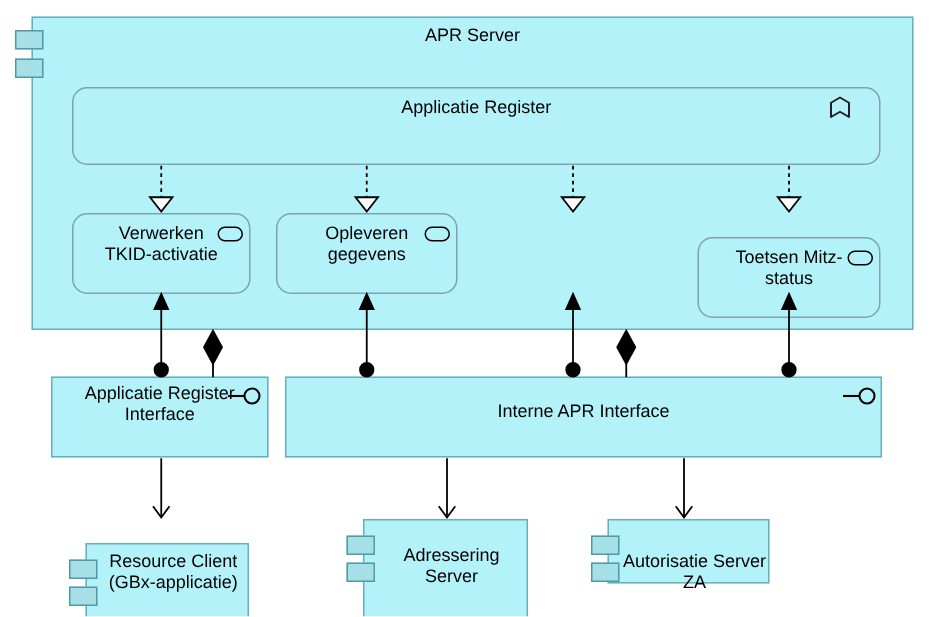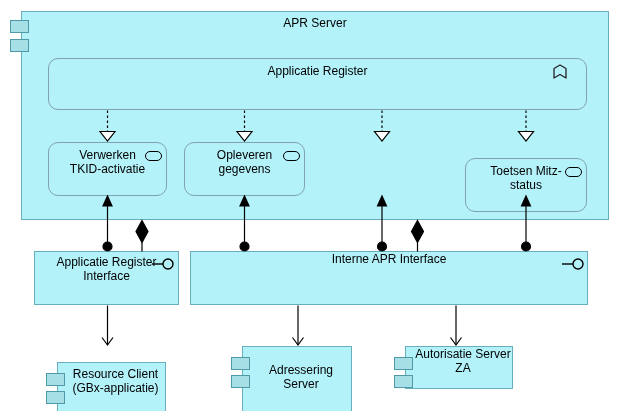--- a/index.html
+++ b/index.html
@@ -73,21 +73,21 @@
     <div>Applicatie Register</div>
     <div>Interface</div>
     <span class="icon-abs" style="top:6px; right:4px;">
       <svg width="22" height="12" viewBox="0 0 22 12">
         <line x1="0" y1="6" x2="11" y2="6" stroke="#000" stroke-width="1.4"></line>
         <circle cx="16" cy="6" r="5" fill="none" stroke="#000" stroke-width="1.4"></circle>
       </svg>
     </span>
   </div>
 
-  <div class="node" style="left:190px; top:251px; width:398px; height:54px; padding-top:0;">
+  <div class="node" style="left:190px; top:251px; width:398px; height:54px; padding-top:15px;">
     <div>Interne APR Interface</div>
     <span class="icon-abs" style="top:6px; right:3px;">
       <svg width="22" height="12" viewBox="0 0 22 12">
         <line x1="0" y1="6" x2="11" y2="6" stroke="#000" stroke-width="1.4"></line>
         <circle cx="16" cy="6" r="5" fill="none" stroke="#000" stroke-width="1.4"></circle>
       </svg>
     </span>
   </div>
 
   <div class="node" style="left:57px; top:346px; width:109px; height:54px; padding-top:4px; padding-left:8px;margin-top:16px;">
@@ -97,21 +97,21 @@
     <span class="comp-rect" style="top:28px;"></span>
   </div>
 
   <div class="node" style="left:242px; top:346px; width:110px; height:70px; padding-top:16px; padding-left:8px;">
     <div>Adressering</div>
     <div>Server</div>
     <span class="comp-rect" style="top:10px;"></span>
     <span class="comp-rect" style="top:28px;"></span>
   </div>
 
-  <div class="node" style="left:405px; top:346px; width:108px; height:43px; padding-top:0; padding-left:8px;">
+  <div class="node" style="left:405px; top:346px; width:108px; height:43px; padding-top:20px; padding-left:8px;">
     <div>Autorisatie Server</div>
     <div>ZA</div>
     <span class="comp-rect" style="top:10px;"></span>
     <span class="comp-rect" style="top:28px;"></span>
   </div>
 
   <svg id="connectors" width="620" height="411" viewBox="0 0 620 411">
 
     <g stroke="#000" stroke-width="1.2">
       <line x1="107.5" y1="110.5" x2="107.5" y2="131" stroke-dasharray="2.5,2.5"></line>

